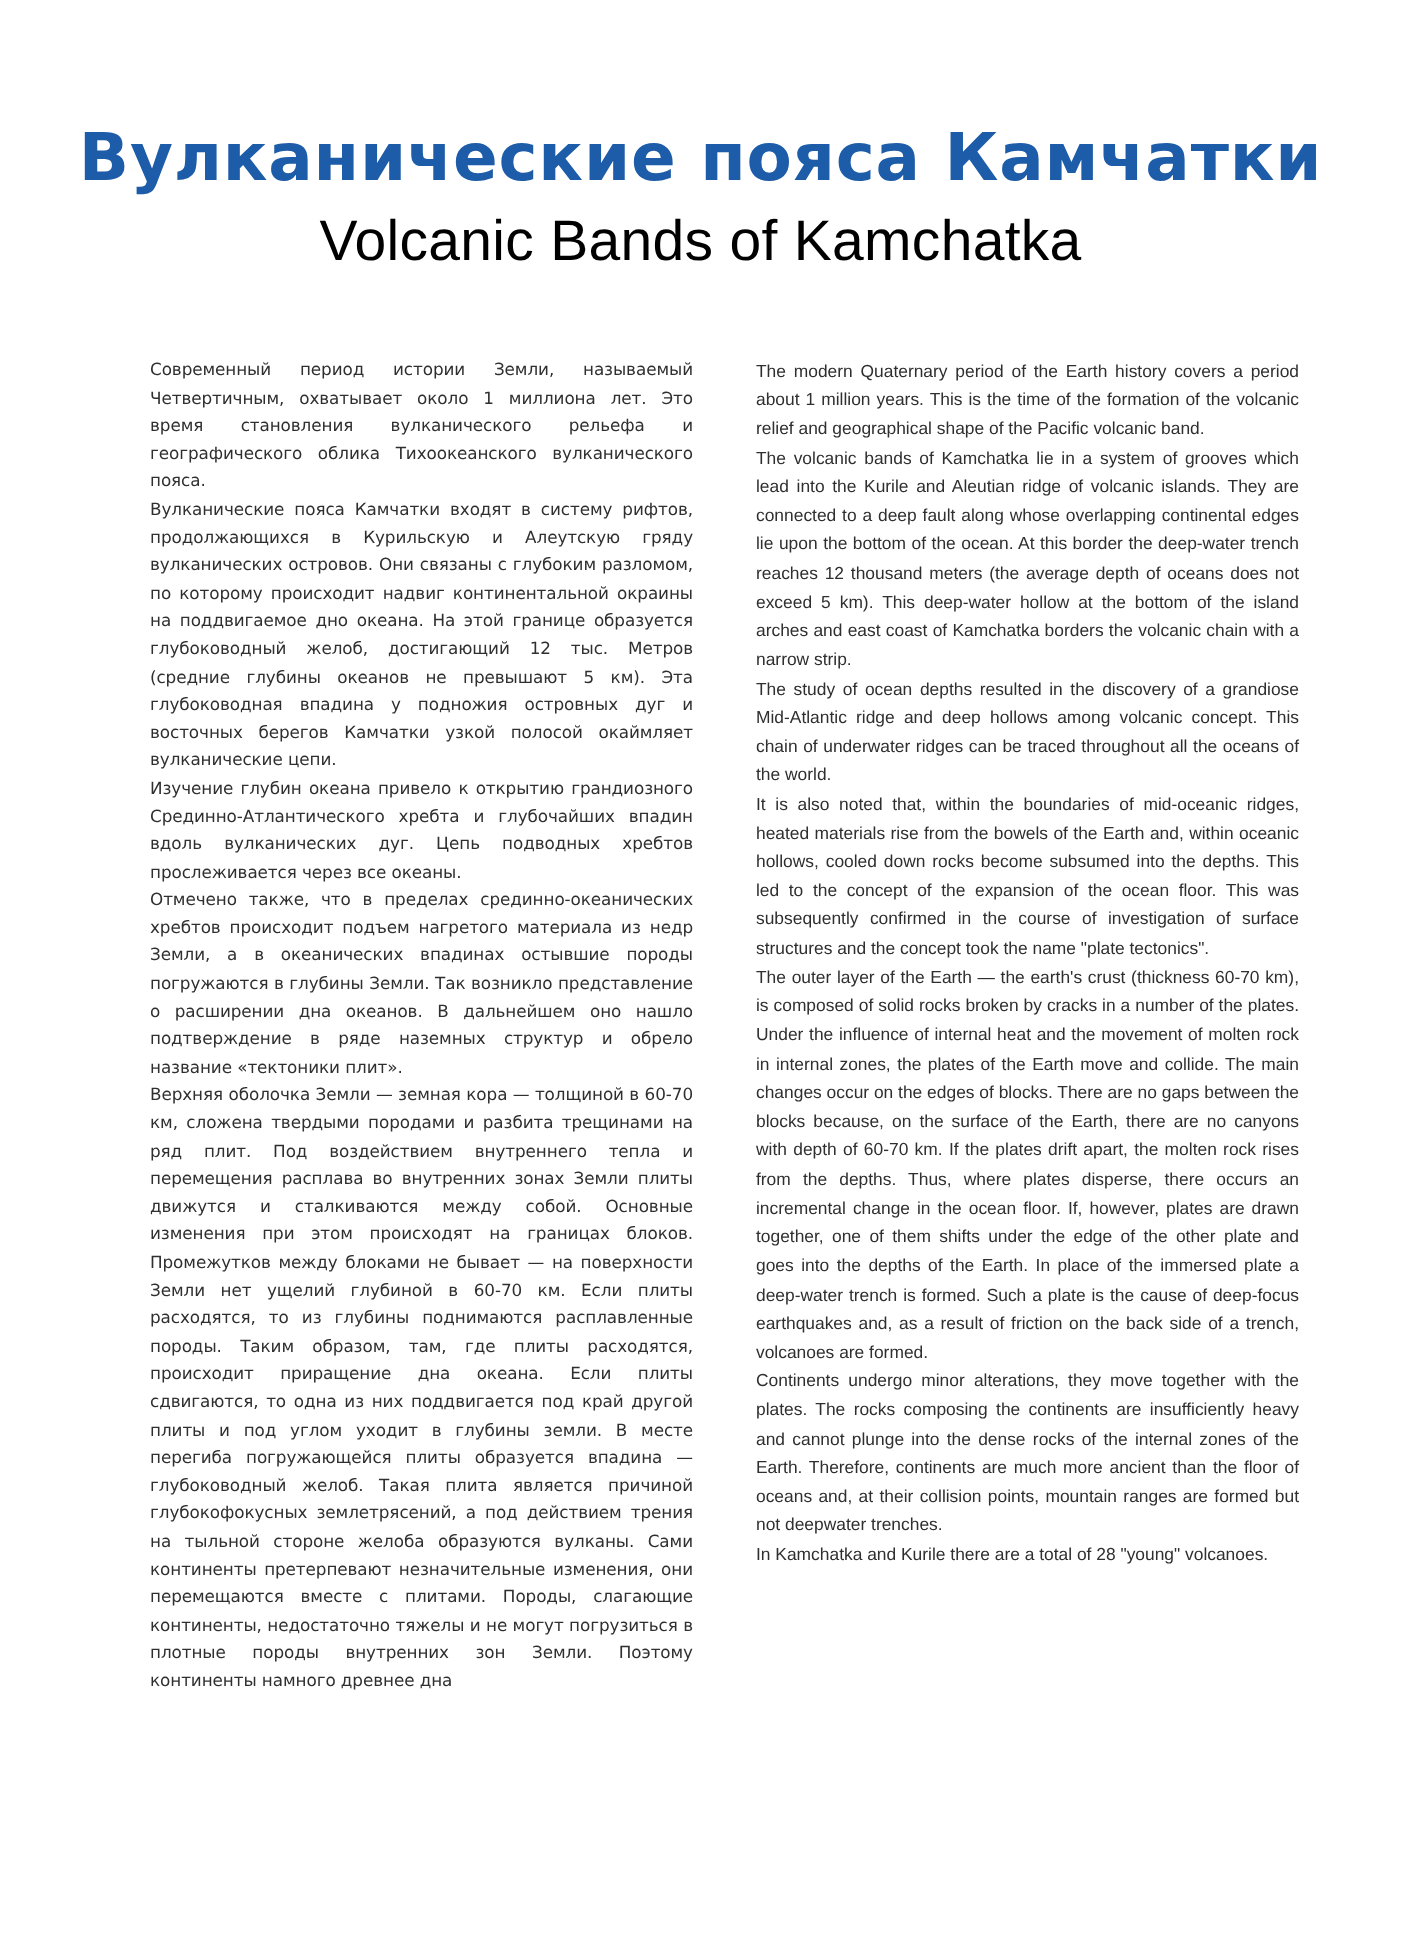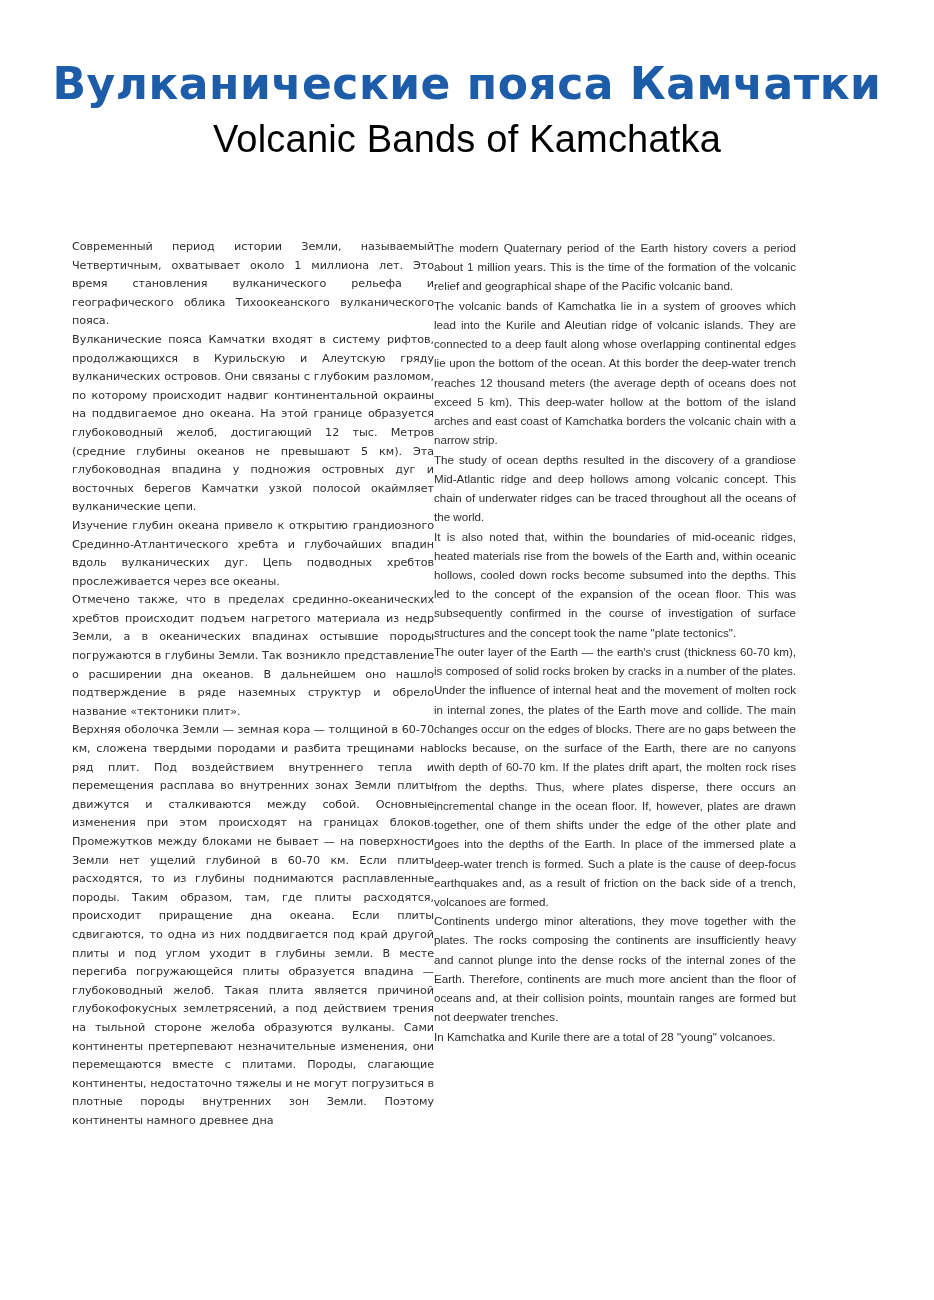--- a/index.html
+++ b/index.html
@@ -16,21 +16,21 @@
   }
   .page {
     position: relative;
     width: 934px;
     height: 1300px;
     box-sizing: border-box;
     padding: 0;
   }
   .title-block {
     text-align: center;
-    padding-top: 60px;
+    padding-top: 82px;
   }
   .title-ru {
     font-family: "DejaVu Sans", sans-serif;
     font-weight: bold;
     font-size: 44px;
     letter-spacing: 0.5px;
     color: #1d5ca8;
     line-height: 1.08;
     margin: 0;
   }
@@ -39,23 +39,24 @@
     font-weight: normal;
     font-size: 38px;
     color: #000000;
     line-height: 1.15;
     margin: 10px 0 0 0;
     letter-spacing: 0.2px;
   }
   .columns {
     position: absolute;
     top: 238px;
-    left: 72px;
+    left: 100px;
     width: 766px;
     display: flex;
+    justify-content: space-between;
   }
   .col {
     width: 362px;
   }
   .col p {
     margin: 0 0 0 0;
     font-size: 11.6px;
     line-height: 1.66;
     text-align: justify;
     text-justify: inter-word;

